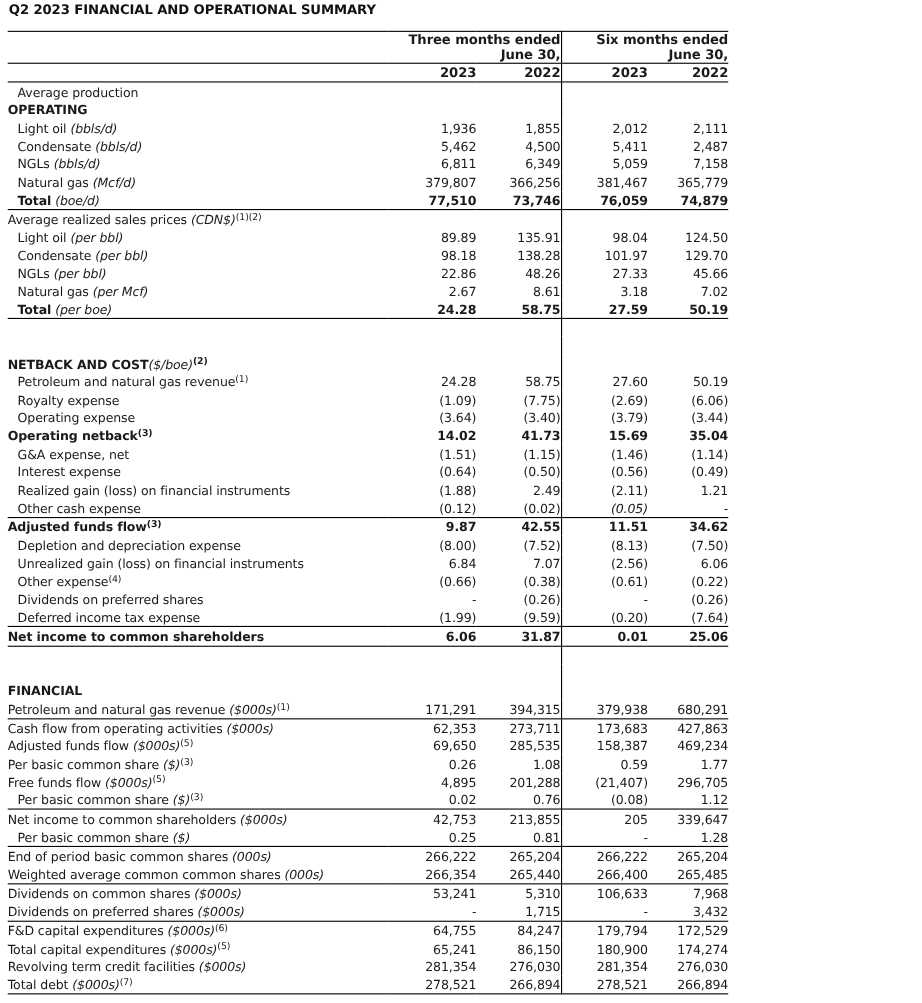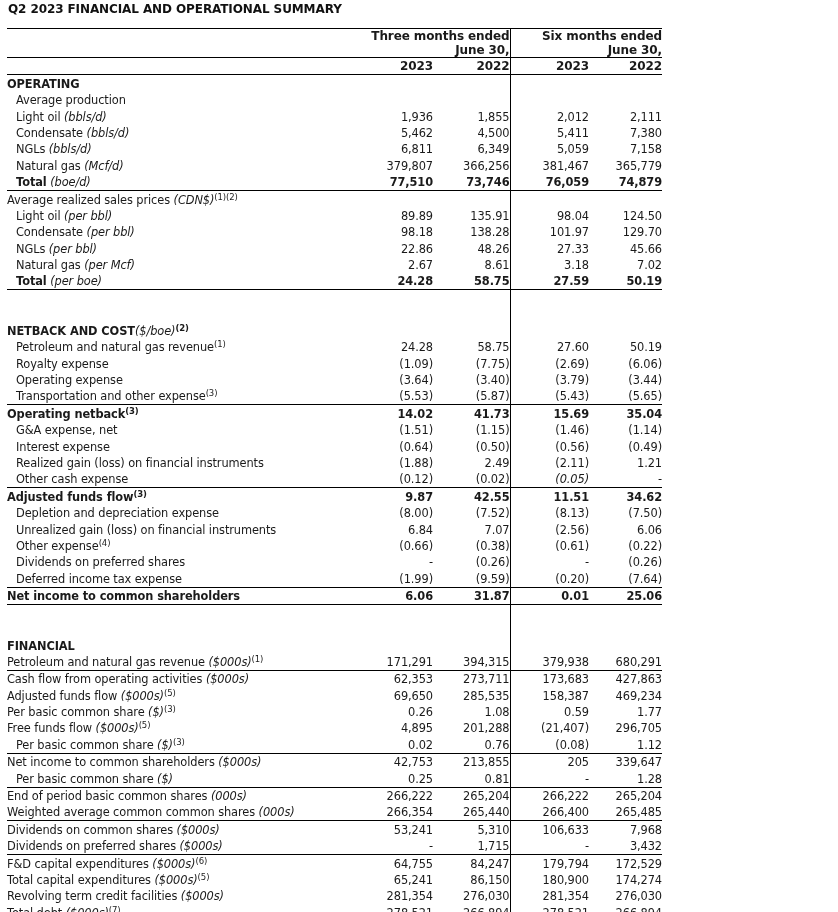--- a/index.html
+++ b/index.html
@@ -59,46 +59,46 @@
       </td>
     </tr>
     <tr class="hdr top-line bot-line">
       <td></td>
       <td class="num">2023</td>
       <td class="num c2">2022</td>
       <td class="num">2023</td>
       <td class="num">2022</td>
     </tr>
   <tr>
+        <td class="ind"><span>Average production</span></td>
+        <td class="num"></td>
+        <td class="num c2"></td>
+        <td class="num"></td>
+        <td class="num"></td>
+      </tr>
+      <tr>
         <td class="b"><span>OPERATING</span></td>
         <td class="num b"></td>
         <td class="num c2 b"></td>
         <td class="num b"></td>
         <td class="num b"></td>
-      </tr>
-      <tr>
-        <td class="ind"><span>Average production</span></td>
-        <td class="num"></td>
-        <td class="num c2"></td>
-        <td class="num"></td>
-        <td class="num"></td>
       </tr>
       <tr>
         <td class="ind"><span>Light oil</span> <span class="i" style="font-weight: normal;">(bbls/d)</span></td>
         <td class="num">1,936</td>
         <td class="num c2">1,855</td>
         <td class="num">2,012</td>
         <td class="num">2,111</td>
       </tr>
       <tr>
         <td class="ind"><span>Condensate</span> <span class="i" style="font-weight: normal;">(bbls/d)</span></td>
         <td class="num">5,462</td>
         <td class="num c2">4,500</td>
         <td class="num">5,411</td>
-        <td class="num">7,380</td>
+        <td class="num">2,487</td>
       </tr>
       <tr>
         <td class="ind"><span>NGLs</span> <span class="i" style="font-weight: normal;">(bbls/d)</span></td>
         <td class="num">6,811</td>
         <td class="num c2">6,349</td>
         <td class="num">5,059</td>
         <td class="num">7,158</td>
       </tr>
       <tr>
         <td class="ind"><span>Natural gas</span> <span class="i" style="font-weight: normal;">(Mcf/d)</span></td>
@@ -192,27 +192,20 @@
         <td class="num">(6.06)</td>
       </tr>
       <tr>
         <td class="ind"><span style="font-weight: normal;">Operating expense</span></td>
         <td class="num">(3.64)</td>
         <td class="num c2">(3.40)</td>
         <td class="num">(3.79)</td>
         <td class="num">(3.44)</td>
       </tr>
       <tr>
-        <td class="ind" style="border-bottom: 1.5px solid rgb(0, 0, 0);"><span style="font-weight: normal;">Transportation and other expense</span><sup>(3)</sup></td>
-        <td class="num" style="border-bottom: 1.5px solid rgb(0, 0, 0);">(5.53)</td>
-        <td class="num c2" style="border-bottom: 1.5px solid rgb(0, 0, 0);">(5.87)</td>
-        <td class="num" style="border-bottom: 1.5px solid rgb(0, 0, 0);">(5.43)</td>
-        <td class="num" style="border-bottom: 1.5px solid rgb(0, 0, 0);">(5.65)</td>
-      </tr>
-      <tr>
         <td class="b"><span>Operating netback</span><sup>(3)</sup></td>
         <td class="num b">14.02</td>
         <td class="num c2 b">41.73</td>
         <td class="num b">15.69</td>
         <td class="num b">35.04</td>
       </tr>
       <tr>
         <td class="ind"><span style="font-weight: normal;">G&amp;A expense, net</span></td>
         <td class="num">(1.51)</td>
         <td class="num c2">(1.15)</td>

